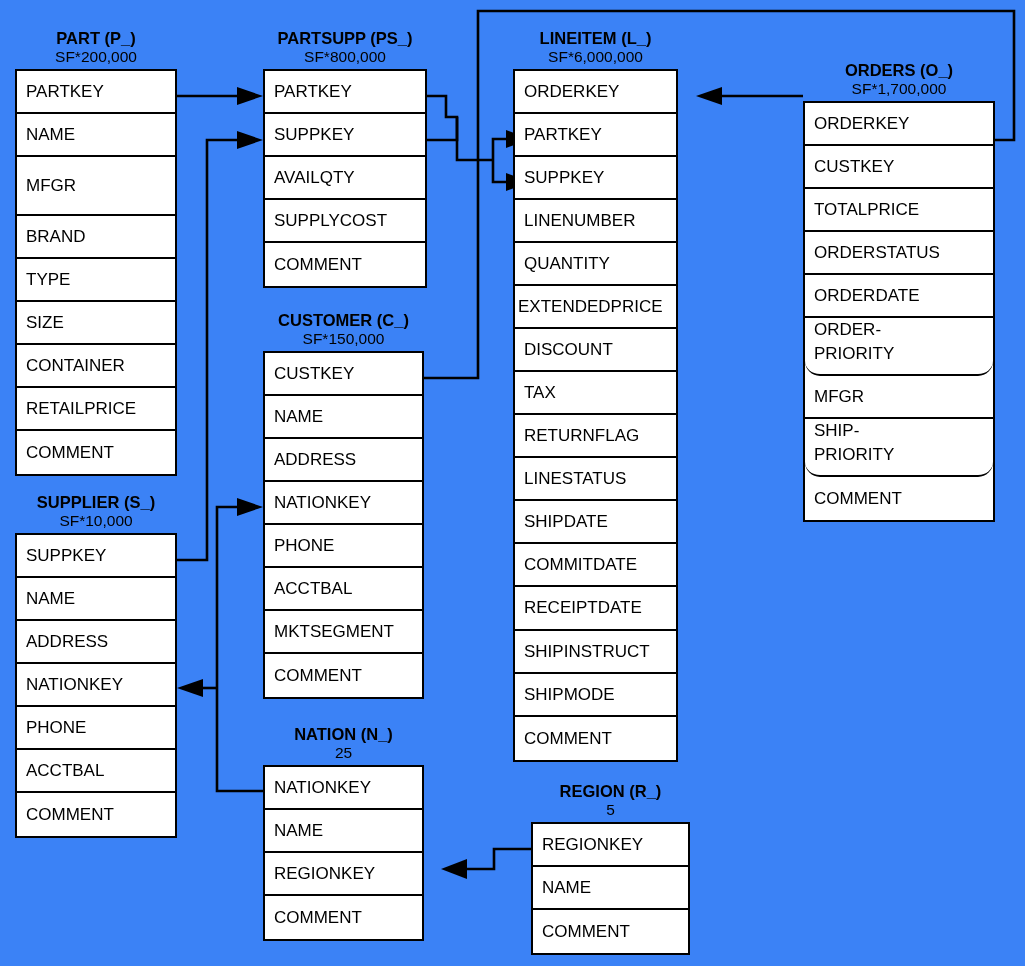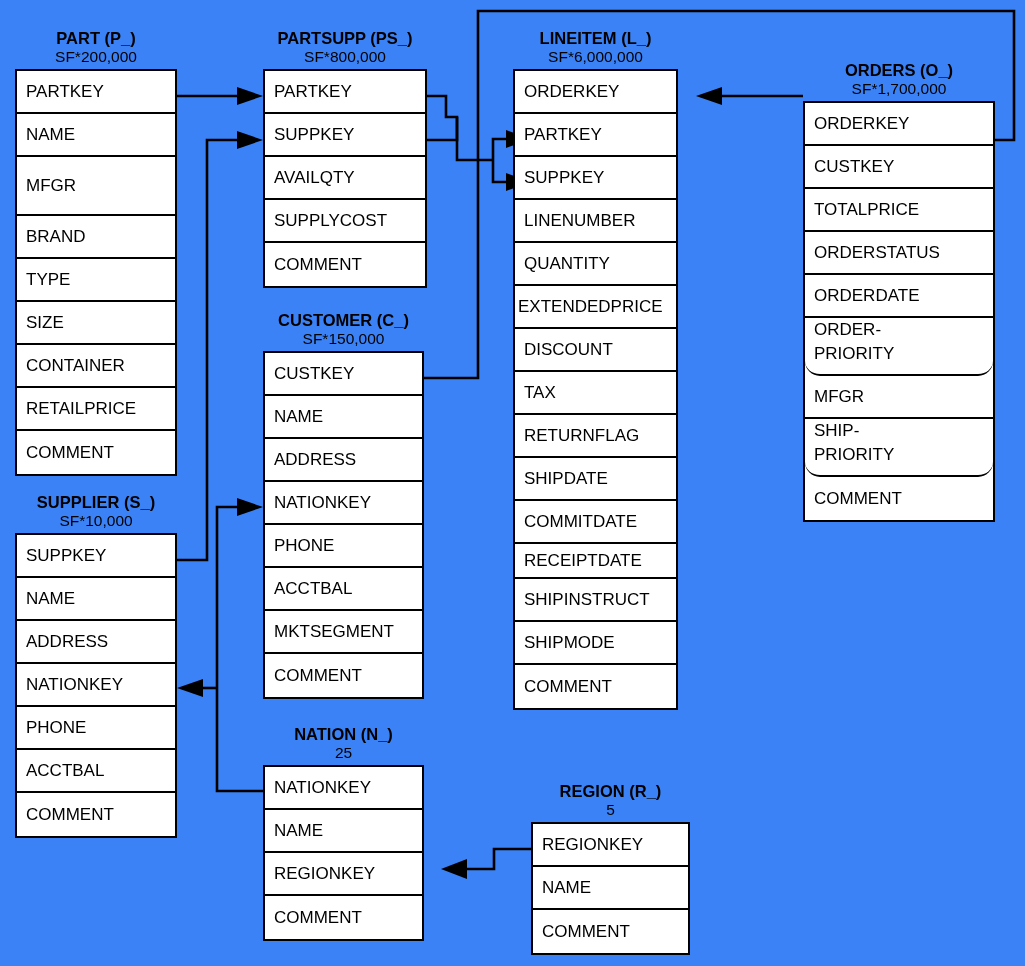--- a/index.html
+++ b/index.html
@@ -167,23 +167,24 @@
     <div class="entity-box">
       <div class="field" style="height:43px">ORDERKEY</div>
       <div class="field" style="height:43px">PARTKEY</div>
       <div class="field" style="height:43px">SUPPKEY</div>
       <div class="field" style="height:43px">LINENUMBER</div>
       <div class="field" style="height:43px">QUANTITY</div>
       <div class="field" style="height:43px; padding-left:3px">EXTENDEDPRICE</div>
       <div class="field" style="height:43px">DISCOUNT</div>
       <div class="field" style="height:43px">TAX</div>
       <div class="field" style="height:43px">RETURNFLAG</div>
+      <div class="field" style="height:43px">LINESTATUS</div>
       <div class="field" style="height:43px">SHIPDATE</div>
       <div class="field" style="height:43px">COMMITDATE</div>
-      <div class="field" style="height:35px">RECEIPTDATE</div>
+      <div class="field" style="height:44px">RECEIPTDATE</div>
       <div class="field" style="height:43px">SHIPINSTRUCT</div>
       <div class="field" style="height:43px">SHIPMODE</div>
       <div class="field" style="height:43px">COMMENT</div>
     </div>
   </div>
 
   <div class="entity" style="left:803px; top:28px; width:192px;margin-top:32px;">
     <div class="entity-title">ORDERS (O_)</div>
     <div class="entity-card">SF*1,700,000</div>
     <div class="entity-box">

